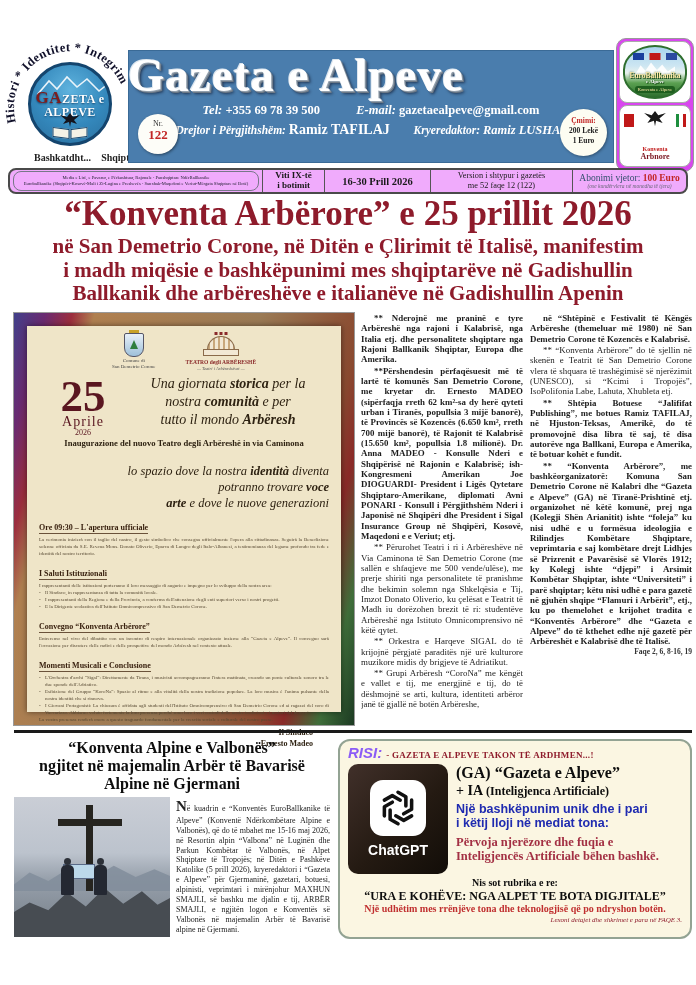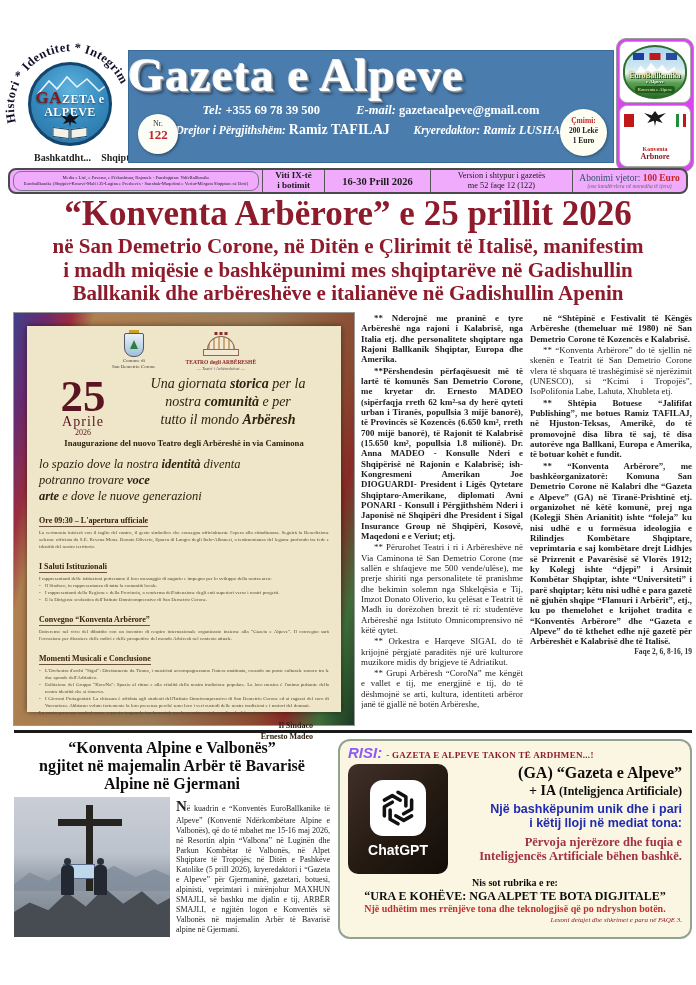--- a/index.html
+++ b/index.html
@@ -121,21 +121,21 @@
   .teatro-t1{color:#8a2a2a;font-weight:bold;font-size:5.5px;}
   .teatro-t2{font-style:italic;font-size:4.5px;color:#555;}
   .p-daterow{display:flex;margin-top:3px;}
   .p-date{width:88px;text-align:center;color:#5a1620;line-height:.95;}
   .p-day{font-size:45px;font-weight:bold;}
   .p-month{font-size:14px;letter-spacing:1px;margin-top:-2px;}
   .p-year{font-size:8px;}
   .p-tagline{flex:1;text-align:center;font-style:italic;font-size:14px;line-height:1.3;color:#2e2212;}
   .p-tagline b{font-style:italic;}
   .p-inaug{text-align:center;font-size:8.6px;font-weight:bold;margin-top:2px;color:#2e2212;}
-  .p-motto{text-align:left;font-style:italic;font-size:12.5px;line-height:1.28;margin-top:8px;color:#2e2212;}
+  .p-motto{text-align:right;font-style:italic;font-size:12.5px;line-height:1.28;margin-top:15px;color:#2e2212;}
   .p-motto b{font-style:italic;}
   .p-section{margin-top:5px;}
   .p-sec-title{font-size:8px;font-weight:bold;color:#3a2210;border-bottom:1px solid #6a523a;
      display:inline-block;padding-bottom:1px;margin-bottom:2px;}
   .p-sec-text{font-size:5px;line-height:1.4;color:#564832;text-align:justify;}
   .p-bullet{font-size:5px;line-height:1.4;color:#564832;text-align:justify;padding-left:6px;position:relative;}
   .p-bullet::before{content:"-";position:absolute;left:0;}
   .p-sign{text-align:right;margin-top:5px;font-size:8px;font-weight:bold;color:#2e2212;
      padding-right:16px;line-height:1.3;}
 
@@ -175,21 +175,21 @@
      font-family:"Liberation Sans",sans-serif;}
   .r-head-text{color:#8e1b2b;font-weight:bold;font-size:9px;letter-spacing:.3px;}
   .r-body{display:flex;gap:8px;margin-top:3px;}
   .chatgpt-tile{flex:0 0 100px;width:100px;height:110px;border-radius:10px;
      background:linear-gradient(135deg,#41302a 0%,#241a12 55%,#120d08 100%);
      display:flex;flex-direction:column;align-items:center;justify-content:center;}
   .cg-icon{width:56px;height:56px;background:#fff;border-radius:13px;display:flex;
      align-items:center;justify-content:center;}
   .cg-label{color:#fff;font-weight:bold;font-size:14px;margin-top:6px;
      font-family:"Liberation Sans",sans-serif;}
-  .r-right{flex:1;text-align:right;line-height:1.1;}
+  .r-right{flex:1;text-align:left;line-height:1.1;}
   .r-title1{font-size:16px;font-weight:bold;color:#0d0d0d;}
   .r-title2{font-size:12px;font-weight:bold;color:#0d0d0d;margin-top:1px;}
   .r-title2 .big{font-size:14px;}
   .r-blue{color:#1f2bb0;font-weight:bold;font-size:12.5px;font-family:"Liberation Sans",sans-serif;
      margin-top:4px;line-height:1.15;}
   .r-red{color:#a33044;font-weight:bold;font-size:12.5px;margin-top:4px;line-height:1.12;}
   .r-bottom{text-align:center;margin-top:3px;line-height:1.2;}
   .r-intro{font-size:10px;font-weight:bold;color:#0d0d0d;}
   .r-rubric{font-size:12px;font-weight:bold;color:#0d0d0d;}
   .r-sub{font-size:10px;font-weight:bold;color:#c03030;}

